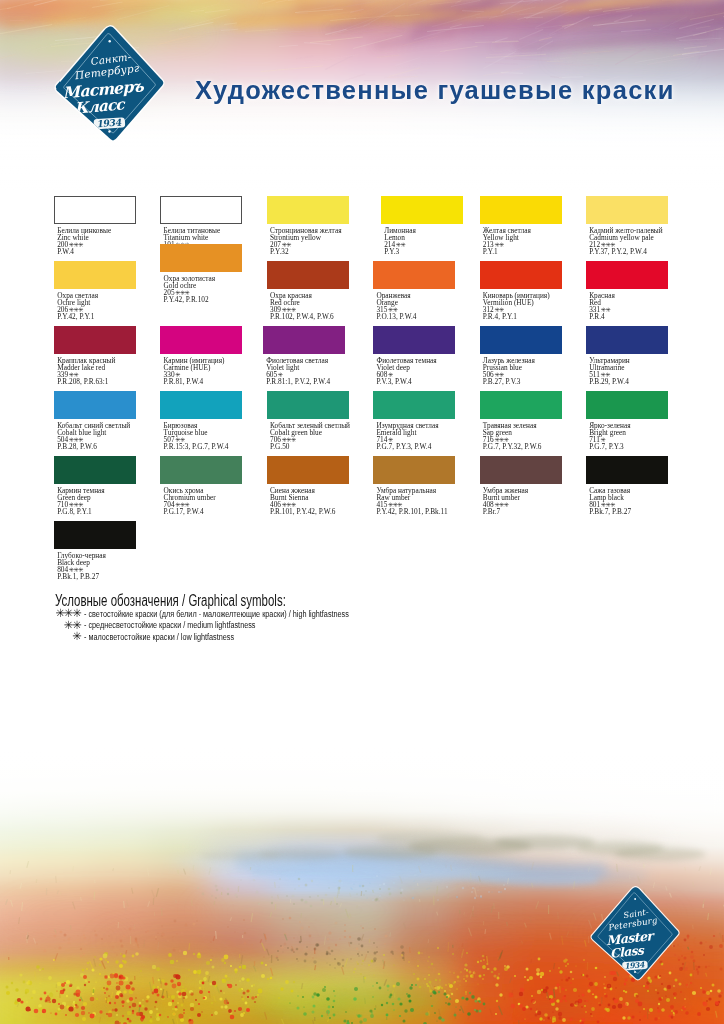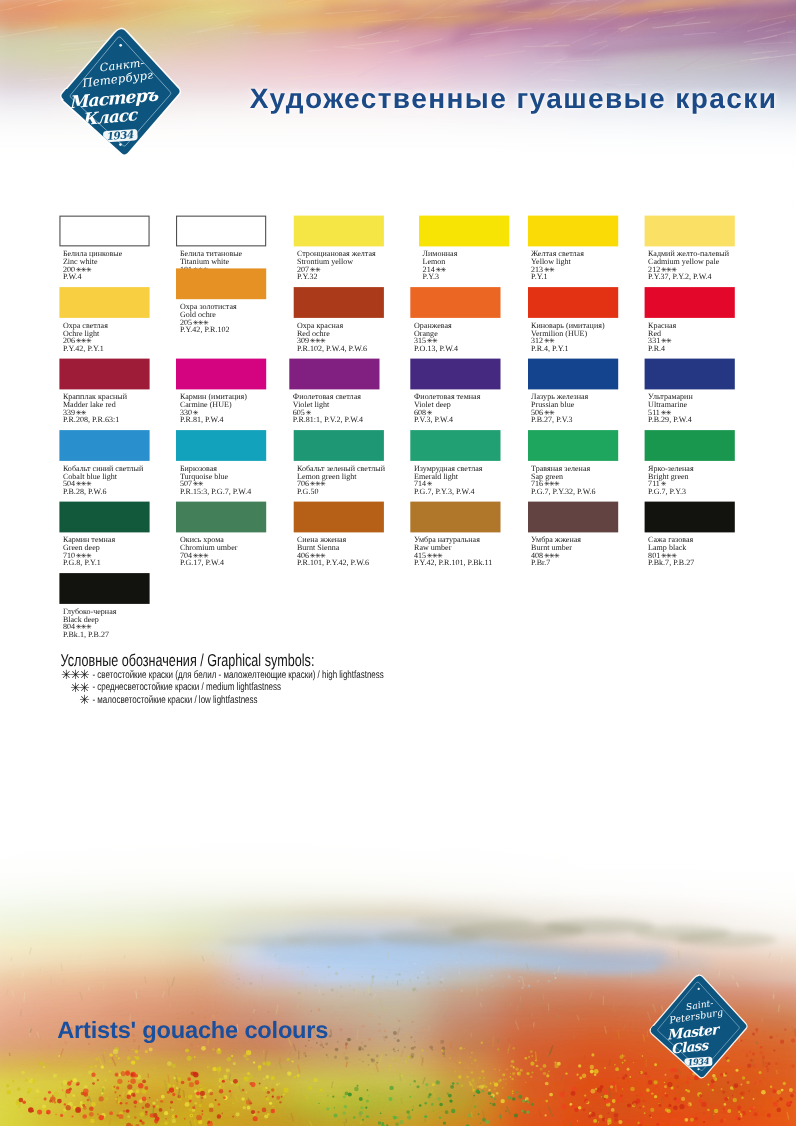--- a/index.html
+++ b/index.html
@@ -13,21 +13,21 @@
 
 
 .logo svg{display:block;width:100%;height:100%;}
 .logo-top{position:absolute;left:49px;top:15px;width:121px;height:145px;}
 .logo-bot{position:absolute;left:586px;top:884px;width:98px;height:105px;}
 
 
 .title{position:absolute;left:195px;top:76px;font-size:25.5px;font-weight:bold;
        color:#1b4a87;white-space:nowrap;letter-spacing:1.28px;
        font-family:"Liberation Sans",sans-serif;
-       text-shadow:0 0 3px rgba(255,255,255,.95),0 0 7px rgba(255,255,255,.75);margin-left:32px;}
+       text-shadow:0 0 3px rgba(255,255,255,.95),0 0 7px rgba(255,255,255,.75);}
 
 
 .grid{position:absolute;left:54px;top:196px;width:640px;height:330px;}
 .cell{position:absolute;width:90px;}
 .chip{width:82px;height:28.4px;box-sizing:border-box;}
 .chip.outlined{border:0.9px solid #4f4f4f;background:#fff;}
 .txt{font-family:"Liberation Serif",serif;font-size:7.3px;color:#1a1a1a;margin-top:2.6px;padding-left:3.2px;
      white-space:nowrap;letter-spacing:0.01px;}
 .txt>div{height:7.15px;line-height:7.15px;}
 .stars{font-family:"DejaVu Sans",sans-serif;font-size:6.2px;letter-spacing:-0.55px;}
@@ -682,21 +682,21 @@
         <div class="ru">Бирюзовая</div>
         <div class="en">Turquoise blue</div>
         <div class="cd"><span>507</span><span class="stars"> ✳✳</span></div>
         <div class="pg">P.R.15:3, P.G.7, P.W.4</div>
       </div>
     </div>
     <div class="cell" style="left:212.8px;top:195.0px">
       <div class="chip" style="background:#1e9775;" title="Cobalt green light"></div>
       <div class="txt">
         <div class="ru">Кобальт зеленый светлый</div>
-        <div class="en">Lemon green light</div>
+        <div class="en">Cobalt green blue</div>
         <div class="cd"><span>706</span><span class="stars"> ✳✳✳</span></div>
         <div class="pg">P.G.50</div>
       </div>
     </div>
     <div class="cell" style="left:319.2px;top:195.0px">
       <div class="chip" style="background:#20a073;" title="Emerald light"></div>
       <div class="txt">
         <div class="ru">Изумрудная светлая</div>
         <div class="en">Emerald light</div>
         <div class="cd"><span>714</span><span class="stars"> ✳</span></div>
@@ -2582,21 +2582,20 @@
           <linearGradient id="bfade" x1="0" y1="0" x2="0" y2="1">
             <stop offset="0" stop-color="#ffffff" stop-opacity="1"></stop>
             <stop offset="0.42" stop-color="#ffffff" stop-opacity="0.78"></stop>
             <stop offset="0.80" stop-color="#ffffff" stop-opacity="0.20"></stop>
             <stop offset="1" stop-color="#ffffff" stop-opacity="0"></stop>
           </linearGradient>
         </defs>
         <rect x="0" y="0" width="724" height="112" fill="url(#bfade)"></rect>
       </svg>
     </div>
-  <div class="caption">Artists' gouache colours</div>
   <div class="logo logo-bot">
       <svg viewBox="0 0 124 132" xmlns="http://www.w3.org/2000/svg">
         <defs>
           <clipPath id="cpe">
             <path d="M62.4 3.6 c2.0 -0.4 3.6 0.9 5.2 2.7 L114.6 57.4 c2.4 2.3 3.6 4.0 1.4 6.5 L69.6 117.6 c-2.2 2.5 -4.0 3.6 -6.4 1.5 L9.4 70.4 c-2.5 -2.3 -3.2 -4.1 -1.1 -6.4 L56.8 7.4 c1.9 -2.2 3.5 -3.4 5.6 -3.8 Z"></path>
           </clipPath>
           <filter id="rue" x="-6%" y="-6%" width="112%" height="112%">
             <feTurbulence type="fractalNoise" baseFrequency="0.035" numOctaves="2" seed="4" result="n"></feTurbulence>
             <feDisplacementMap in="SourceGraphic" in2="n" scale="1.6" xChannelSelector="R" yChannelSelector="G"></feDisplacementMap>
           </filter>

